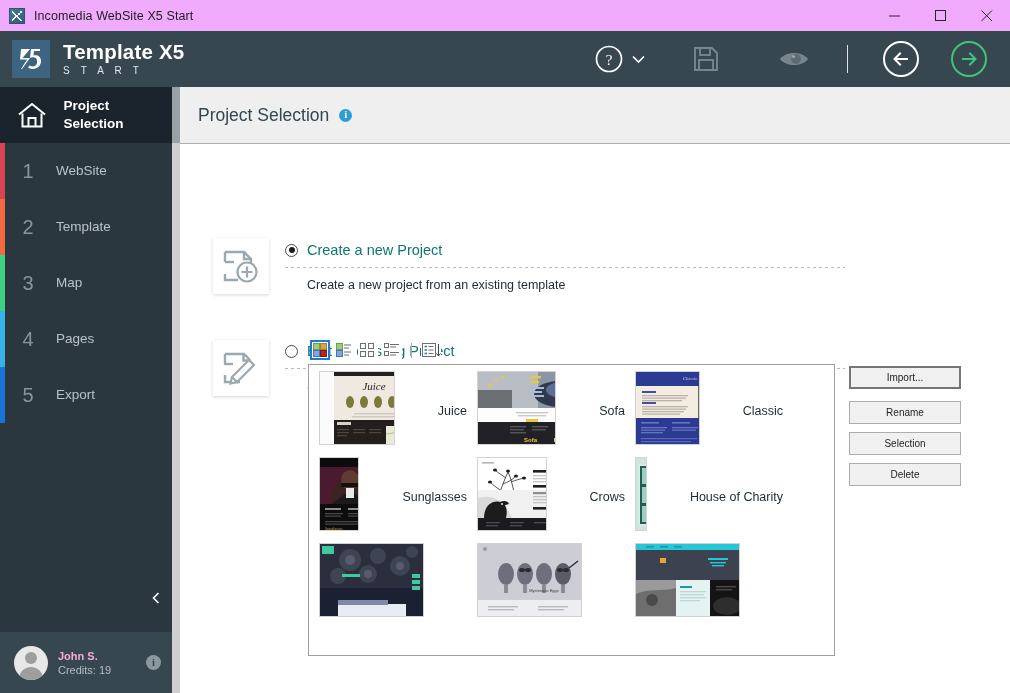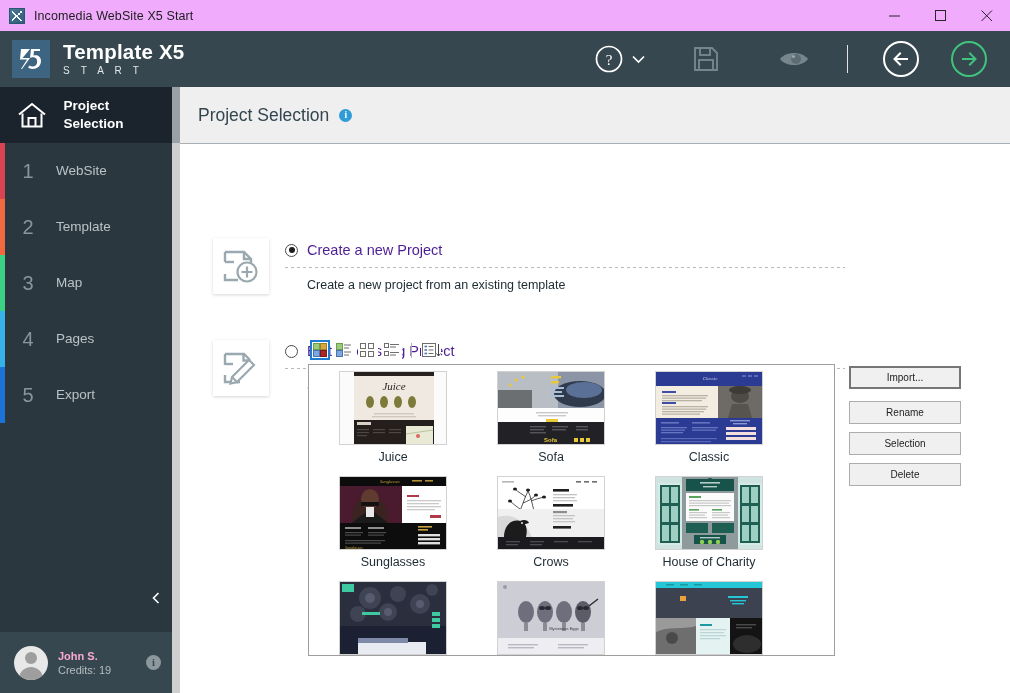--- a/index.html
+++ b/index.html
@@ -211,21 +211,21 @@
   .radio {
     width: 13px; height: 13px; border-radius: 50%;
     border: 1px solid #4a4a4a; box-sizing: border-box;
     background: #ffffff; flex: none; position: relative;
   }
   .radio.checked::after {
     content:""; position:absolute; left: 2.5px; top: 2.5px;
     width: 6px; height: 6px; border-radius: 50%; background: #1d1d1d;
   }
   .radio-label {
-    margin-left: 9px; font-size: 14.5px; color: #4c1d95; text-align: right;
+    margin-left: 9px; font-size: 14.5px; color: #0f766e; text-align: right;
   }
   .dashed-rule {
     margin-top: 9px; height: 1px;
     background-image: linear-gradient(to right, #b9b9b9 0 3px, transparent 3px 6px);
     background-size: 6px 1px; background-repeat: repeat-x;
   }
   .opt-desc {
     margin-top: 10px; margin-left: 22px;
     font-size: 12.5px; color: #1d2b33;
   }
@@ -252,21 +252,21 @@
     box-sizing: border-box;
     overflow: hidden;
   }
   .grid {
     position: absolute; left: 0; top: 6px;
     width: 527px;
     display: flex; flex-wrap: wrap;
   }
   .cell {
     width: 148px; margin-left: 10px; margin-bottom: 12px;
-    display: flex; flex-direction: column; align-items: center;
+    display: flex; flex-direction: row; align-items: center; gap: 43px;
   }
   .thumb {
     width: 108px; height: 74px;
     border: 1px solid #d2d2d2; box-sizing: border-box;
     overflow: hidden; position: relative; background:#fff;
   }
   .cap {
     margin-top: 5px; font-size: 12.5px; color: #1d2b33;
     white-space: nowrap;
   }

